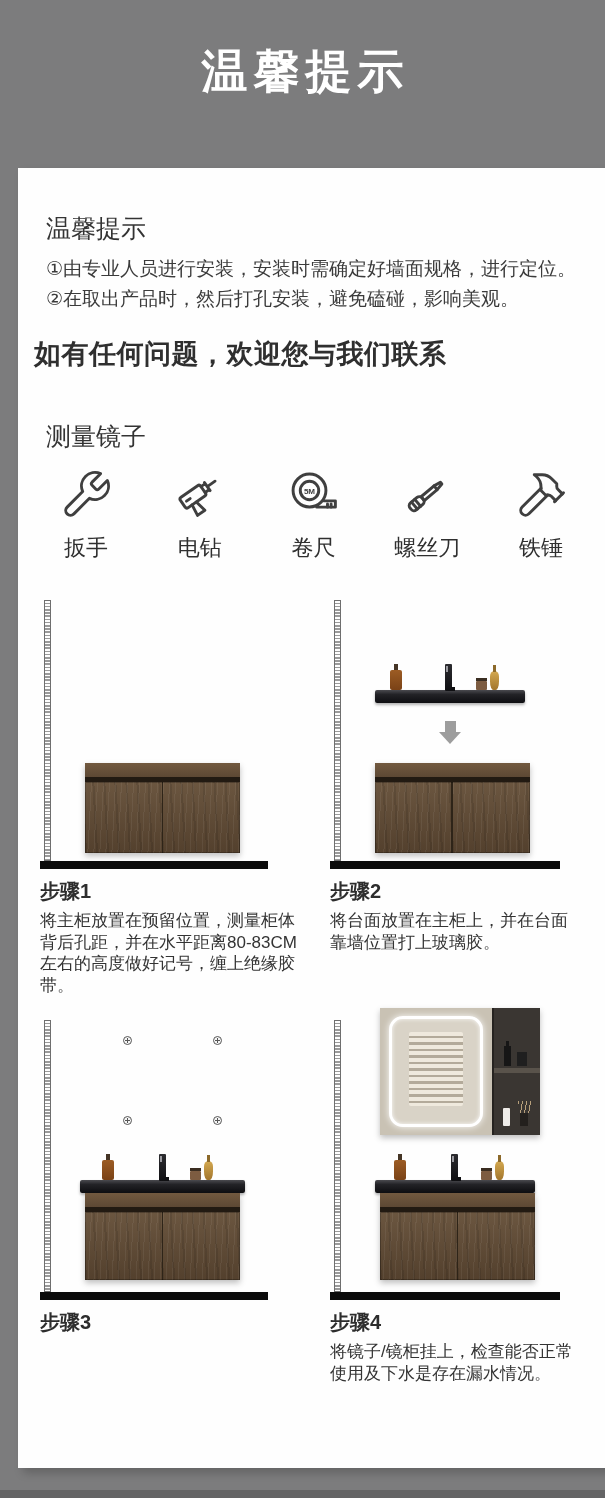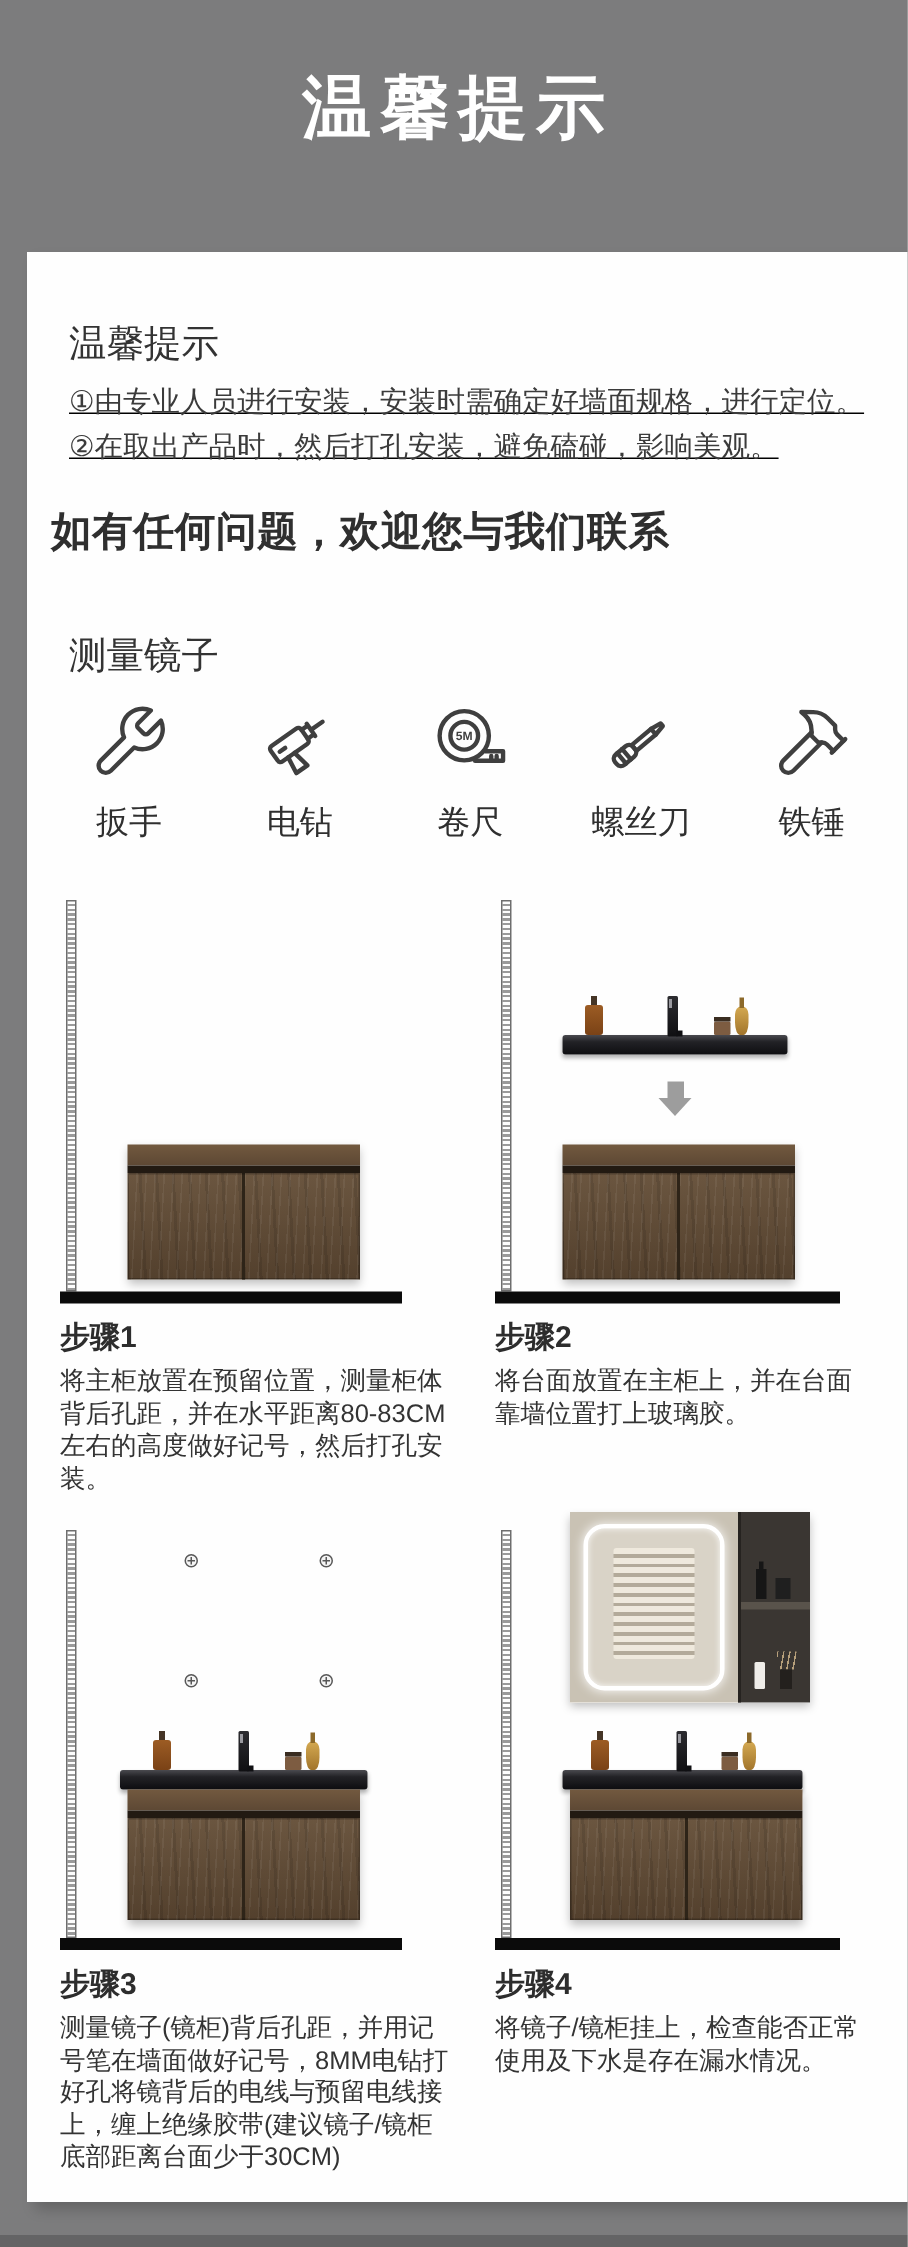--- a/index.html
+++ b/index.html
@@ -22,21 +22,21 @@
     color:#f7f7f7; letter-spacing:0.5px;
   }
 
   
   .card {
     position:absolute; left:18px; top:168px; width:595px; height:1300px;
     background:#fefefe; box-shadow:5px 5px 9px rgba(0,0,0,0.20);
   }
 
   .tips-title   { top:44px;  left:28px; font-size:25px; font-weight:500; color:#333; position:absolute; }
-  .tips-list    { top:86px;  left:28px; right:22px; position:absolute;text-decoration:underline; }
+  .tips-list    { top:86px;  left:28px; right:22px; position:absolute; }
   .tip-line     { font-size:19px; line-height:30px; color:#3b3b3b; }
   .contact-head { top:168px; left:16px; font-size:27px; font-weight:600; color:#2f2f2f; position:absolute; letter-spacing:0.5px; }
   .tools-title  { top:252px; left:28px; font-size:25px; font-weight:500; color:#333; position:absolute; }
 
   .tools-row {
     position:absolute; top:300px; left:26px; right:30px;
     display:flex; justify-content:space-between;
   }
   .tool { width:84px; text-align:center; }
   .tool svg { display:block; margin:0 auto; width:54px; height:54px; }
@@ -213,21 +213,21 @@
       <div class="fig fig-r1">
         <div class="tape tape-r1"></div>
         <div class="cabinet" style="left:45px;top:175px;width:155px;height:90px;">
           <div class="cab-top"></div>
           <div class="cab-recess"></div>
           <div class="cab-doors"></div>
         </div>
         <div class="floor floor-r1" style="width:228px;"></div>
       </div>
       <div class="step-label">步骤1</div>
-      <div class="step-text">将主柜放置在预留位置，测量柜体背后孔距，并在水平距离80-83CM左右的高度做好记号，然后打孔安装。</div>
+      <div class="step-text">将主柜放置在预留位置，测量柜体背后孔距，并在水平距离80-83CM左右的高度做好记号，缠上绝缘胶带。</div>
     </div>
 
     <div class="step step-2">
       <div class="fig fig-r1">
         <div class="tape tape-r1"></div>
         <div class="counter" style="left:45px;top:102px;width:150px;"></div>
         <div class="faucet" style="left:115px;top:76px;"></div>
         <div class="bottle-amber" style="left:60px;top:82px;"></div>
         <div class="jar" style="left:146px;top:93px;"></div>
         <div class="bottle-gold" style="left:160px;top:83px;"></div>
@@ -259,21 +259,20 @@
         <div class="jar" style="left:150px;top:163px;"></div>
         <div class="bottle-gold" style="left:164px;top:153px;"></div>
         <div class="cabinet" style="left:45px;top:185px;width:155px;height:87px;">
           <div class="cab-top"></div>
           <div class="cab-recess"></div>
           <div class="cab-doors"></div>
         </div>
         <div class="floor floor-r2" style="width:228px;"></div>
       </div>
       <div class="step-label">步骤3</div>
-      <div class="step-text">测量镜子(镜柜)背后孔距，并用记号笔在墙面做好记号，8MM电钻打好孔将镜背后的电线与预留电线接上，缠上绝缘胶带(建议镜子/镜柜底部距离台面少于30CM)</div>
     </div>
 
     <div class="step step-4">
       <div class="fig fig-r2">
         <div class="tape tape-r2"></div>
 
         <div class="mirror-cab">
           <div class="mirror">
             <div class="mirror-glow"></div>
             <div class="towel-rack"></div>

